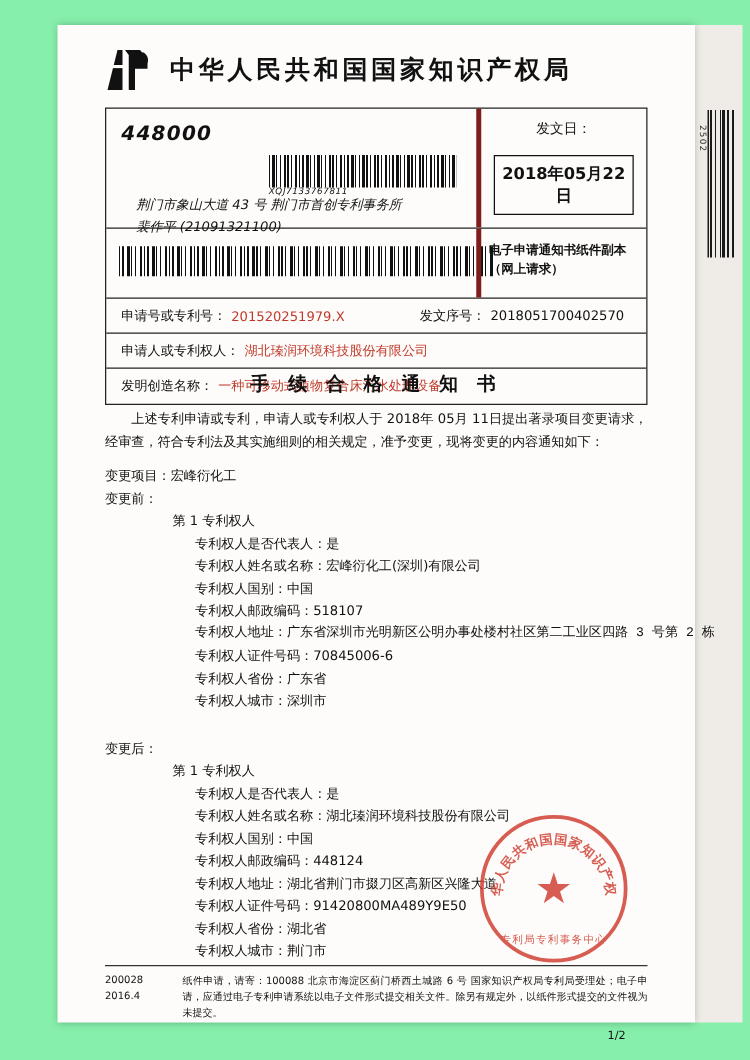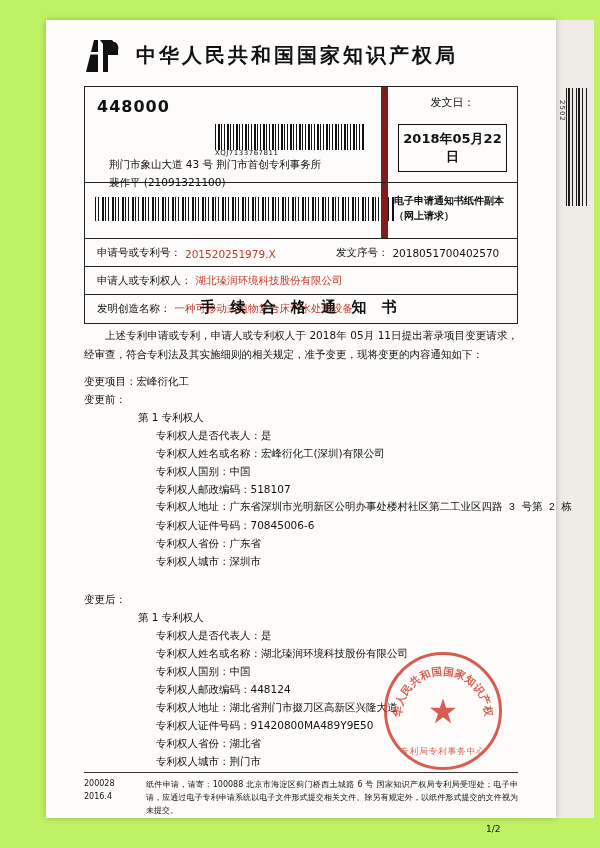--- a/index.html
+++ b/index.html
@@ -4,21 +4,21 @@
 <style>
   html,body{margin:0;padding:0;}
   body{
     width:600px;height:848px;
     background:#e9e7e2;
     font-family:"DejaVu Sans", sans-serif;
     overflow:hidden;
   }
   .page{
     position:absolute;left:0;top:0;width:600px;height:848px;
-    background:#bef264;
+    background:#86efac;
   }
   
   .sheet{
     position:absolute;left:46px;top:20px;width:510px;height:798px;
     background:#fdfcfa;
     box-shadow:0 0 6px rgba(0,0,0,.25);
   }
   
   .side-strip{
     position:absolute;left:556px;top:20px;width:38px;height:798px;
@@ -50,21 +50,21 @@
 
   
   .frame{
     position:absolute;left:38px;top:66px;width:434px;
     border:1px solid #222;
     box-sizing:border-box;
   }
   .row{display:flex;border-bottom:1px solid #222;box-sizing:border-box;}
   .row:last-child{border-bottom:none;}
   .cellL{box-sizing:border-box;}
-  .cellR{box-sizing:border-box;border-left:7px solid #7f1d1d;}
+  .cellR{box-sizing:border-box;border-left:4px solid #7f1d1d;}
 
   
   .topblock{height:96px;}
   .postcode{
     font-size:16px;font-weight:bold;color:#111;
     padding:10px 0 0 12px;letter-spacing:1px;
   }
   .addr{
     font-size:10.5px;color:#111;padding:6px 0 0 24px;line-height:1.7;
   }
@@ -167,21 +167,21 @@
           <path d="M24,4 L31,4 A7,7 0 0 1 31,16 L24,16 Z" fill="#111"></path>
           <rect x="6" y="14" width="12" height="2.5" fill="#fdfcfa"></rect>
         </svg>
       </div>
       <div class="hdr-title">中华人民共和国国家知识产权局</div>
     </div>
 
     <div class="frame">
 
       <div class="row topblock">
-        <div class="cellL" style="width:296px;position:relative;">
+        <div class="cellL" style="width:296px;position:relative;font-style:italic;">
           <div class="postcode">448000</div>
           <div class="bc-top"></div>
           <div class="bc-top-num" style="top:62px;">XQJ7133767811</div>
           <div class="addr">荆门市象山大道 43 号  荆门市首创专利事务所</div>
           <div class="addr" style="padding-top:0;">裴作平 (21091321100)</div>
         </div>
         <div class="cellR" style="width:136px;">
           <div class="issue-lbl">发文日：</div>
           <div class="issue-date">2018年05月22日</div>
         </div>

